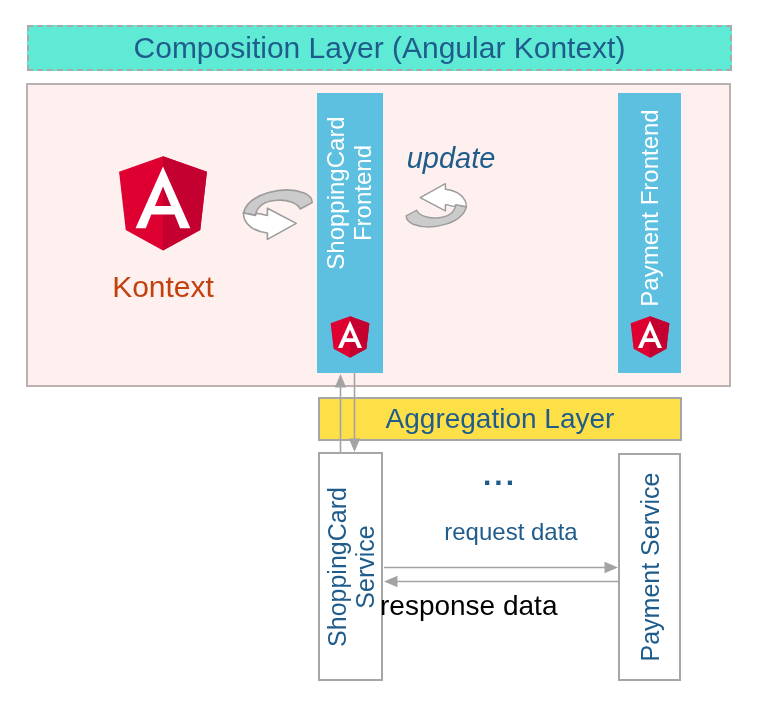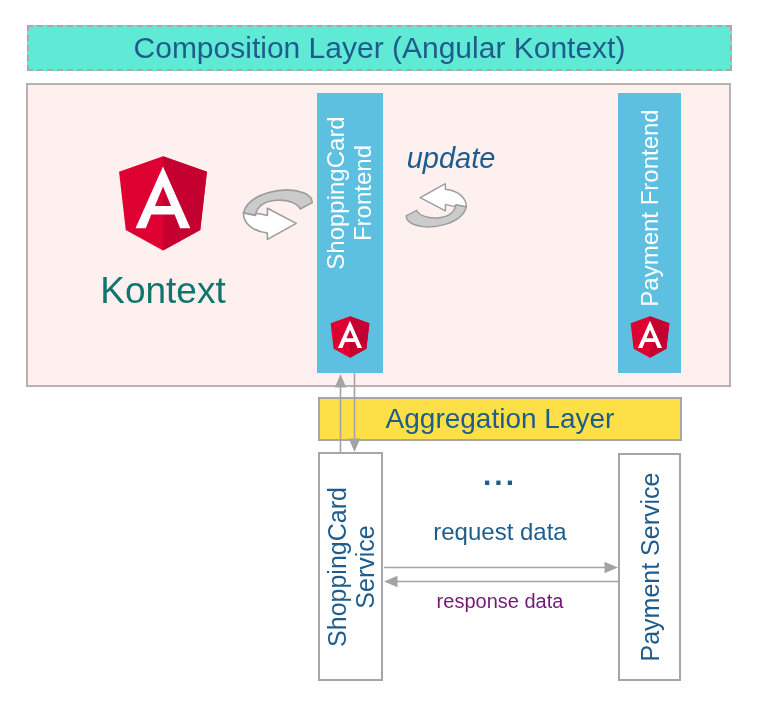--- a/index.html
+++ b/index.html
@@ -18,21 +18,21 @@
   
   .context-box {
     position:absolute; left:26px; top:83px; width:705px; height:304px;
     background:#fdf0ee; border:2px solid #bab1b0;
   }
 
   
   .kontext-logo { position:absolute; left:104px; top:142px; width:118px; height:118px; }
   .kontext-label {
     position:absolute; left:83px; top:270px; width:160px;
-    text-align:center; font-size:37px; color:#0f766e;
+    text-align:center; font-size:30px; color:#c2410c;
   }
 
   
   .bar { position:absolute; top:93px; height:280px; background:#5dc0e0; }
   .bar-sc  { left:317px; width:66px; }
   .bar-pay { left:618px; width:63px; }
   .vlabel {
     position:absolute; left:50%;
     transform:translate(-50%,-50%) rotate(-90deg);
     white-space:nowrap; text-align:center; line-height:1.12;
@@ -70,26 +70,26 @@
   .arrow-up   { left:334px; top:374px; width:13px; height:79px; }
   .arrow-down { left:348px; top:373px; width:13px; height:79px; }
   .arrow-request  { left:384px; top:561px; width:234px; height:13px; }
   .arrow-response { left:384px; top:575px; width:234px; height:13px; }
 
   .dots-label {
     position:absolute; left:465px; top:458px; width:70px;
     text-align:center; font-size:30px; font-weight:bold; letter-spacing:3px; color:#1f5c8b;
   }
   .request-label {
-    position:absolute; left:390px; top:518px; width:220px;
+    position:absolute; left:401px; top:518px; width:220px;
     text-align:center; font-size:24px; color:#1f5c8b;
   }
   .response-label {
     position:absolute; left:380px; top:590px; width:240px;
-    text-align:center; font-size:20px; color:#701a75;
+    font-size:28px; color:#000000;
   }
 </style>
 </head>
 <body>
 
 <div class="canvas">
 
   <div class="composition-box">
     <span class="title">Composition Layer (Angular Kontext)</span>
   </div>

